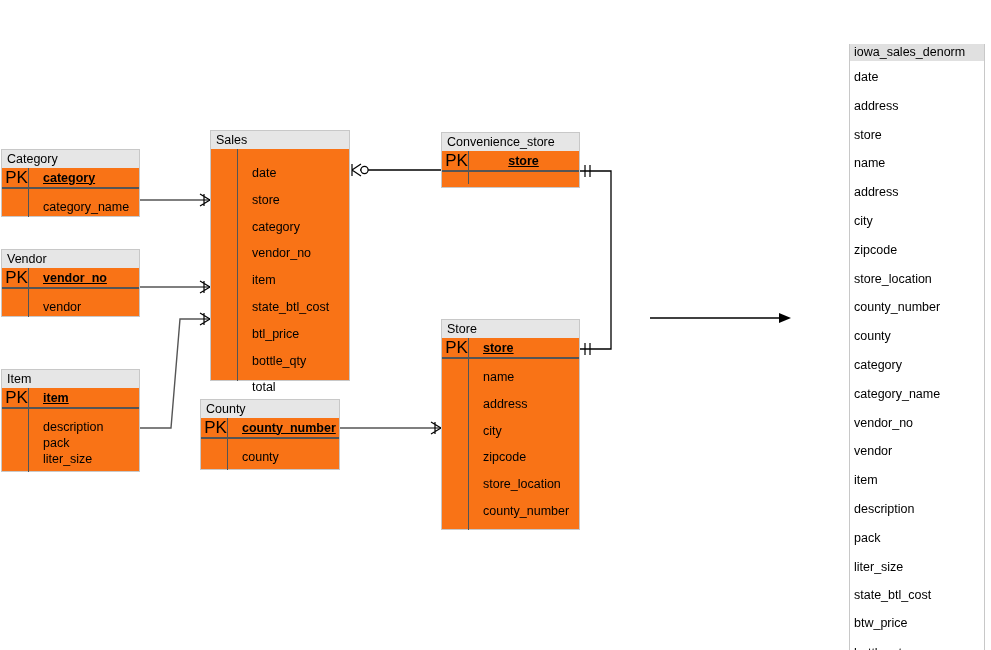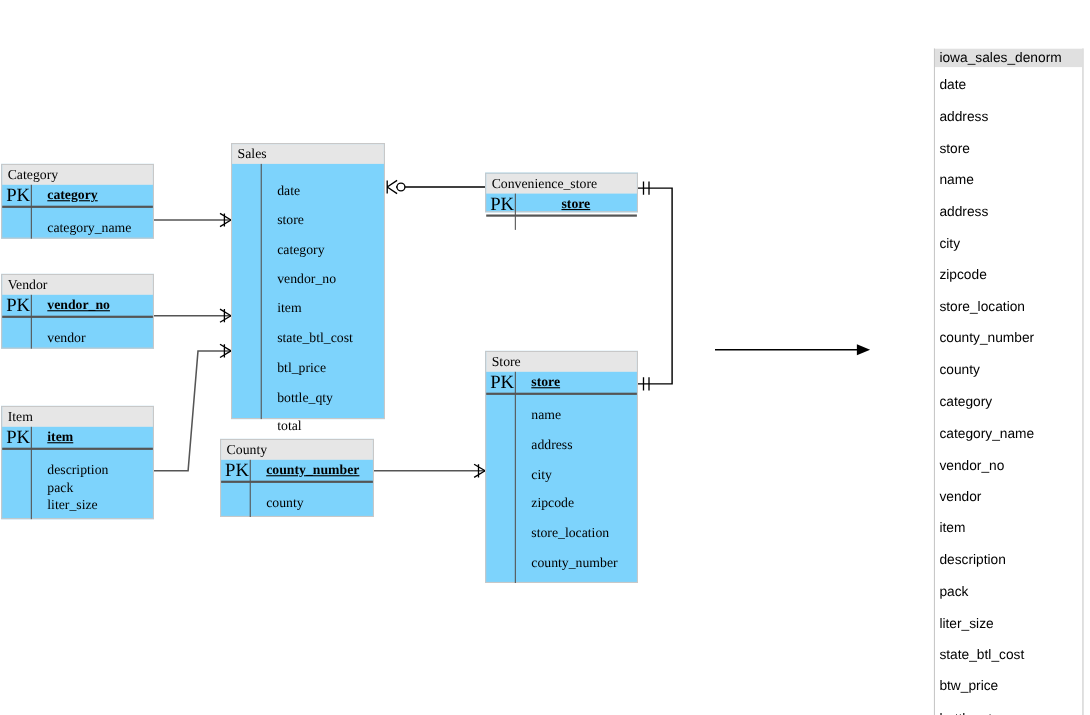--- a/index.html
+++ b/index.html
@@ -21,23 +21,22 @@
     position: absolute;
     left: 0; top: 0;
     width: 991px;
     height: 650px;
   }
 
   
   .entity {
     position: absolute;
     box-sizing: border-box;
-    background: #7dd3fc;
+    background: #f97316;
     border: 1px solid #c8c8c8;
-    font-family: Liberation Serif, serif;
   }
   .entity-title {
     box-sizing: border-box;
     height: 18px;
     line-height: 18px;
     background: #e6e6e6;
     padding-left: 5px;
     font-size: 12.5px;
     white-space: nowrap;
     overflow: hidden;
@@ -228,21 +227,21 @@
       <div class="entity-title">County</div>
       <div class="pk-row">
         <span class="pk-tag">PK</span>
         <span class="pk-name">county_number</span>
       </div>
       <div class="attr-area" style="position: relative;">
         <div class="attr" style="position: absolute; left: 0px; top: 12px;">county</div>
       </div>
       <div class="vdivider" style="left: 26px; height: 52px;"></div>
     </div>
-    <div class="entity" style="left: 441px; top: 157px; width: 139px; height: 36px;">
+    <div class="entity" style="left: 441px; top: 132px; width: 139px; height: 56px;">
       <div class="entity-title">Convenience_store</div>
       <div class="pk-row">
         <span class="pk-tag">PK</span>
         <span class="pk-name centered">store</span>
       </div>
       <div class="attr-area" style="position: relative;">
         <div class="attr" style="position: absolute; left: 0px; top: 12px;"></div>
       </div>
       <div class="vdivider" style="left: 26px; height: 33px;"></div>
     </div>

